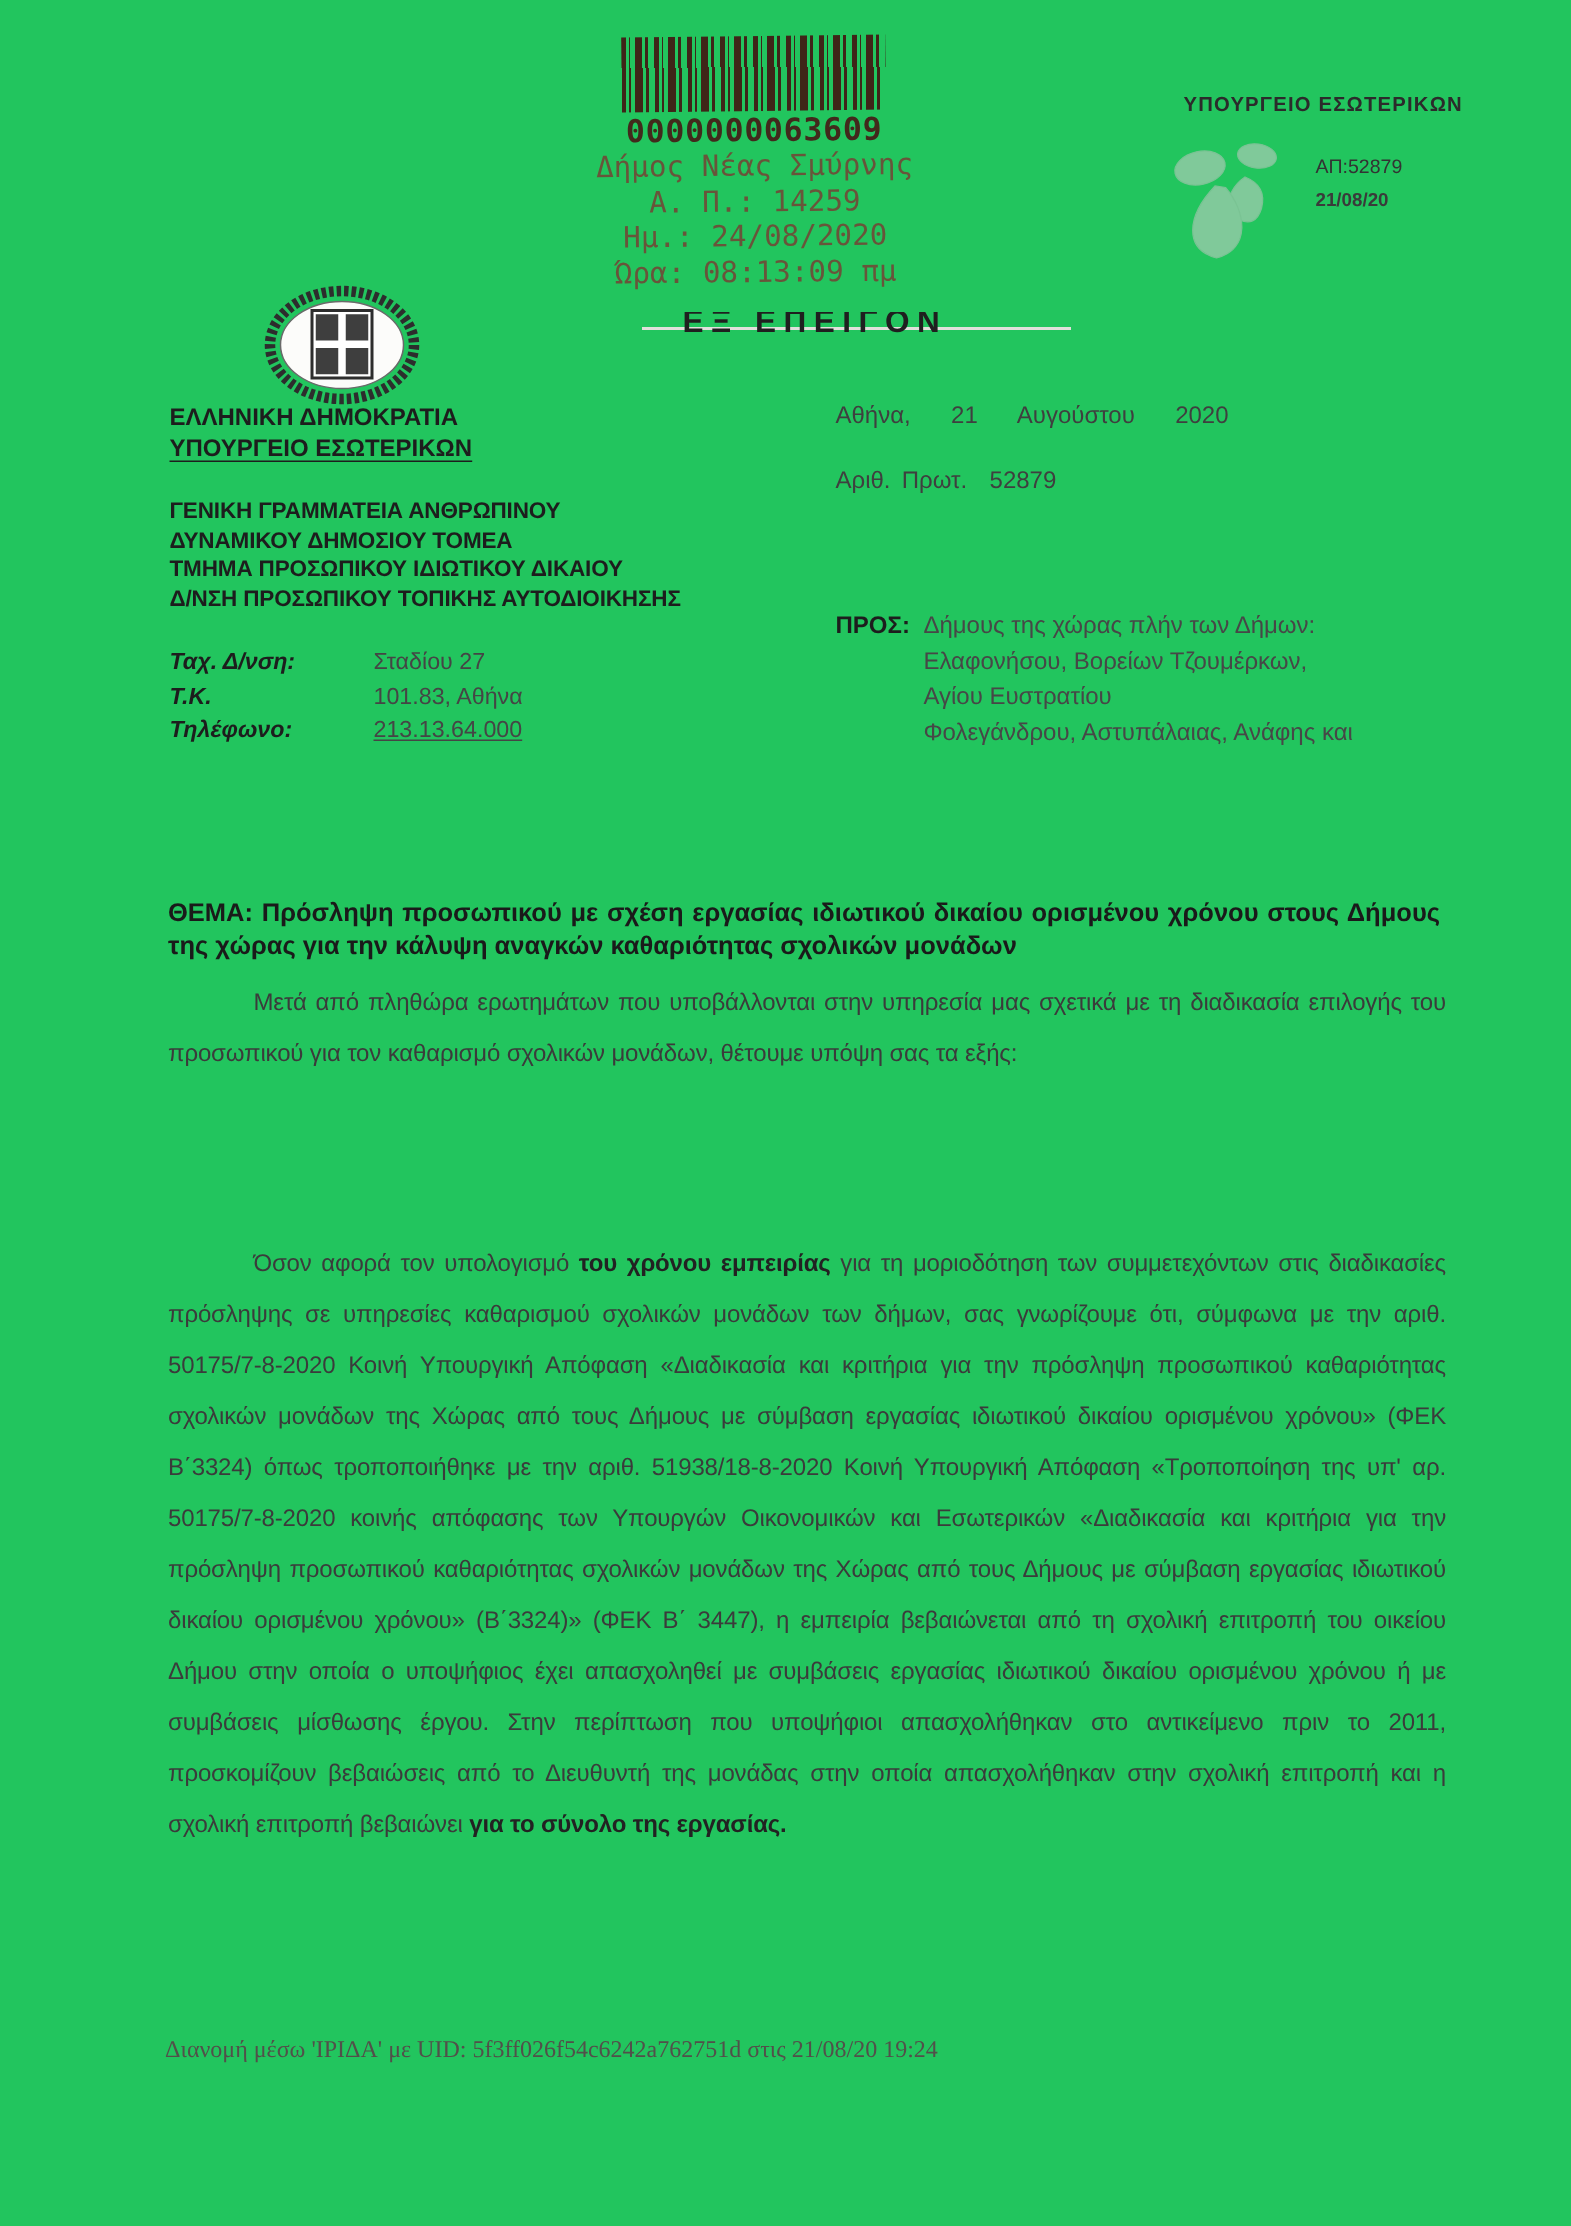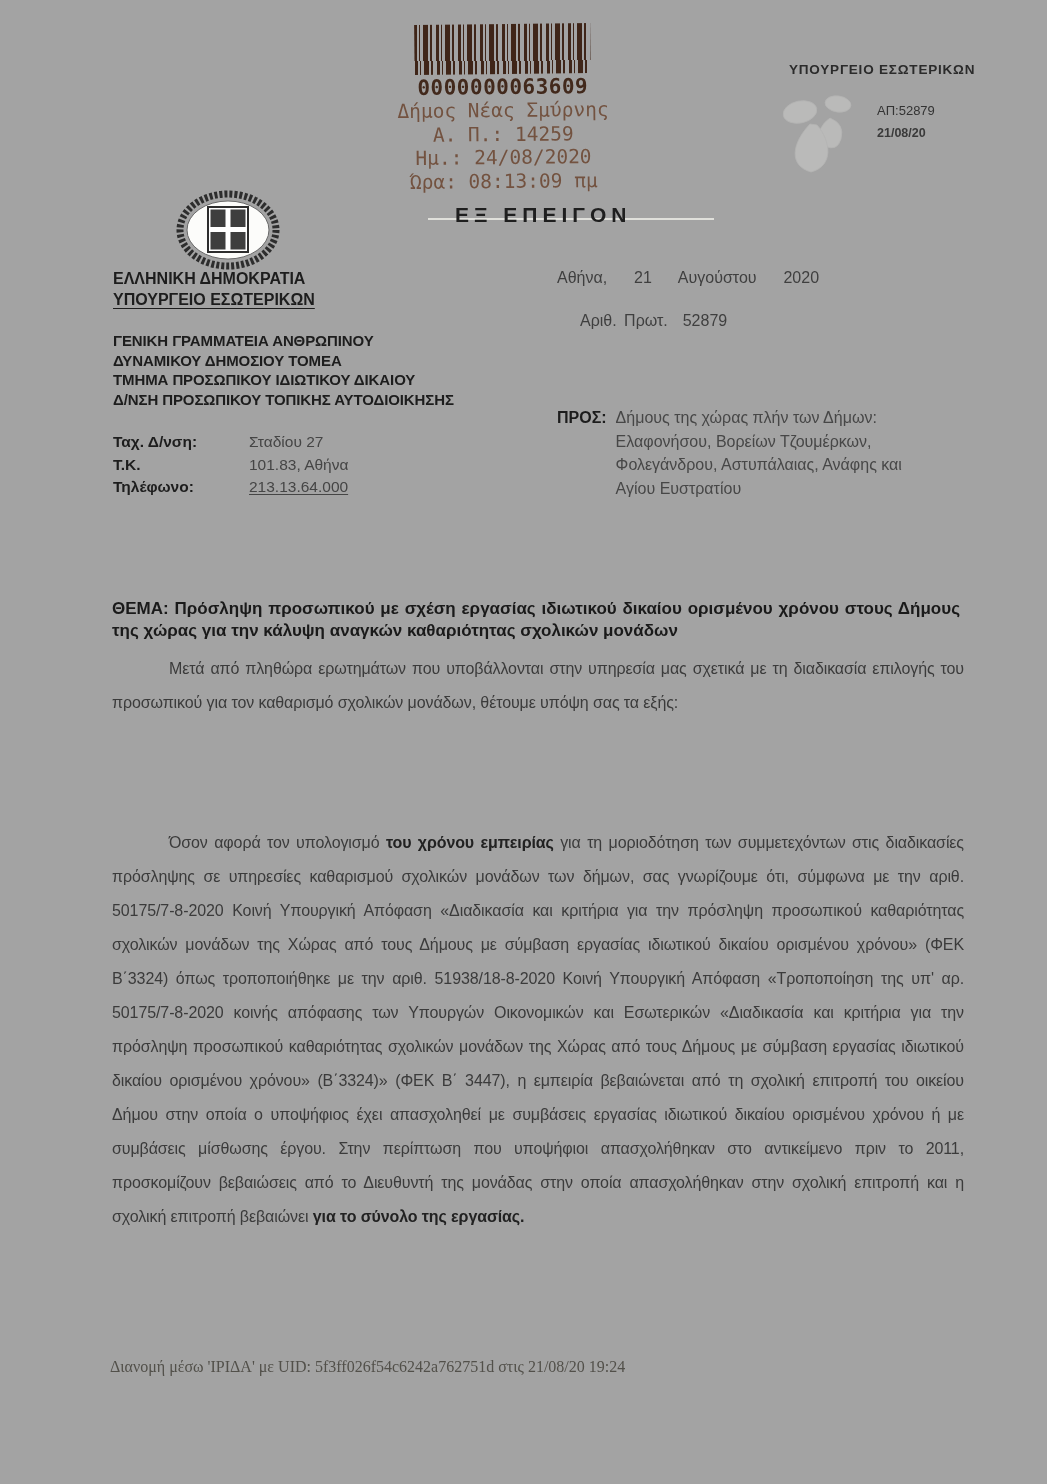--- a/index.html
+++ b/index.html
@@ -1,20 +1,20 @@
 <!DOCTYPE html>
 <html lang="el"><head>
 <meta charset="utf-8">
 <style>
   html,body{margin:0;padding:0;background:#e8e8e6;}
   .page{
     position:relative;
     width:1047px;height:1484px;
     margin:0 auto;
-    background:#a3a3a3;
+    background:#22c55e;
     font-family:"Liberation Sans",sans-serif;
     color:#3b3b3b;
     overflow:hidden;
   }
 
   
   .reg-stamp{
     position:absolute;left:375px;top:24px;width:256px;
     text-align:center;
     transform:rotate(-0.6deg);
@@ -59,27 +59,27 @@
   }
 
   
   .sender{position:absolute;left:113px;top:268px;color:#1d1d1d;}
   .s1{font-size:16px;font-weight:bold;line-height:21px;}
   .s1.u{text-decoration:underline;text-underline-offset:3px;}
   .dept{margin-top:21px;}
   .dept div{font-size:15px;font-weight:bold;line-height:19.5px;letter-spacing:-0.1px;}
 
   .contact{position:absolute;left:113px;top:431px;font-size:15.5px;line-height:22.5px;}
-  .crow .clabel{display:inline-block;width:136px;font-weight:bold;color:#1d1d1d;}
+  .crow .clabel{display:inline-block;width:136px;font-weight:bold;color:#1d1d1d;font-style:italic;}
   .crow .cval{color:#454545;}
   .crow .cval.u{text-decoration:underline;text-underline-offset:2px;text-align:right;}
 
   
   .city-date{position:absolute;left:557px;top:269px;font-size:16px;color:#3f3f3f;word-spacing:9px;white-space:pre-wrap;}
-  .prot{position:absolute;left:580px;top:312px;font-size:16px;color:#3f3f3f;word-spacing:3px;white-space:pre-wrap;}
+  .prot{position:absolute;left:557px;top:312px;font-size:16px;color:#3f3f3f;word-spacing:3px;white-space:pre-wrap;}
   .pros{position:absolute;left:557px;top:406px;display:flex;}
   .pros-label{font-size:16px;font-weight:bold;color:#1d1d1d;margin-right:9px;line-height:23px;}
   .pros-lines div{font-size:16px;line-height:23.5px;color:#474747;}
 
   
   .subject{
     position:absolute;left:112px;top:598px;width:848px;
     font-size:17px;font-weight:bold;line-height:21.5px;color:#1a1a1a;
     text-align:justify;margin:0;
   }
@@ -167,22 +167,22 @@
   </div>
 
   <div class="city-date">Αθήνα,  21  Αυγούστου  2020</div>
   <div class="prot">Αριθ. Πρωτ.  52879</div>
 
   <div class="pros">
     <div class="pros-label">ΠΡΟΣ:</div>
     <div class="pros-lines">
       <div>Δήμους της χώρας πλήν των Δήμων:</div>
       <div>Ελαφονήσου, Βορείων Τζουμέρκων,</div>
+      <div>Αγίου Ευστρατίου</div>
       <div>Φολεγάνδρου, Αστυπάλαιας, Ανάφης και</div>
-      <div>Αγίου Ευστρατίου</div>
     </div>
   </div>
 
   <p class="subject"><span>ΘΕΜΑ:</span> <span>Πρόσληψη προσωπικού με σχέση εργασίας ιδιωτικού δικαίου ορισμένου χρόνου στους Δήμους της χώρας για την κάλυψη αναγκών καθαριότητας σχολικών μονάδων</span></p>
 
   <p class="para p1">Μετά από πληθώρα ερωτημάτων που υποβάλλονται στην υπηρεσία μας σχετικά με τη διαδικασία επιλογής του προσωπικού για τον καθαρισμό σχολικών μονάδων, θέτουμε υπόψη σας τα εξής:</p>
   <p class="para p2"><span>Όσον αφορά τον υπολογισμό </span><span class="seg-b">του χρόνου εμπειρίας</span><span> για τη μοριοδότηση των συμμετεχόντων στις διαδικασίες πρόσληψης σε υπηρεσίες καθαρισμού σχολικών μονάδων των δήμων, σας γνωρίζουμε ότι, σύμφωνα με την αριθ. 50175/7-8-2020 Κοινή Υπουργική Απόφαση «Διαδικασία και κριτήρια για την πρόσληψη προσωπικού καθαριότητας σχολικών μονάδων της Χώρας από τους Δήμους με σύμβαση εργασίας ιδιωτικού δικαίου ορισμένου χρόνου» (ΦΕΚ Β΄3324) όπως τροποποιήθηκε με  την αριθ. 51938/18-8-2020 Κοινή Υπουργική Απόφαση «Τροποποίηση της υπ' αρ. 50175/7-8-2020 κοινής απόφασης των Υπουργών Οικονομικών και Εσωτερικών «Διαδικασία και κριτήρια για την πρόσληψη προσωπικού καθαριότητας σχολικών μονάδων της Χώρας από τους Δήμους με σύμβαση εργασίας ιδιωτικού δικαίου ορισμένου χρόνου» (Β΄3324)» (ΦΕΚ Β΄ 3447), η εμπειρία βεβαιώνεται από τη σχολική επιτροπή του οικείου Δήμου στην οποία ο υποψήφιος έχει απασχοληθεί με συμβάσεις εργασίας ιδιωτικού δικαίου ορισμένου χρόνου ή με συμβάσεις μίσθωσης έργου. Στην περίπτωση που υποψήφιοι απασχολήθηκαν στο αντικείμενο πριν το 2011, προσκομίζουν βεβαιώσεις από το Διευθυντή της μονάδας στην οποία απασχολήθηκαν στην σχολική επιτροπή και η σχολική επιτροπή βεβαιώνει </span><span class="seg-b">για το σύνολο της εργασίας.</span></p>
 
   <div class="footer">Διανομή μέσω 'ΙΡΙΔΑ' με UID: 5f3ff026f54c6242a762751d στις 21/08/20 19:24</div>
 

